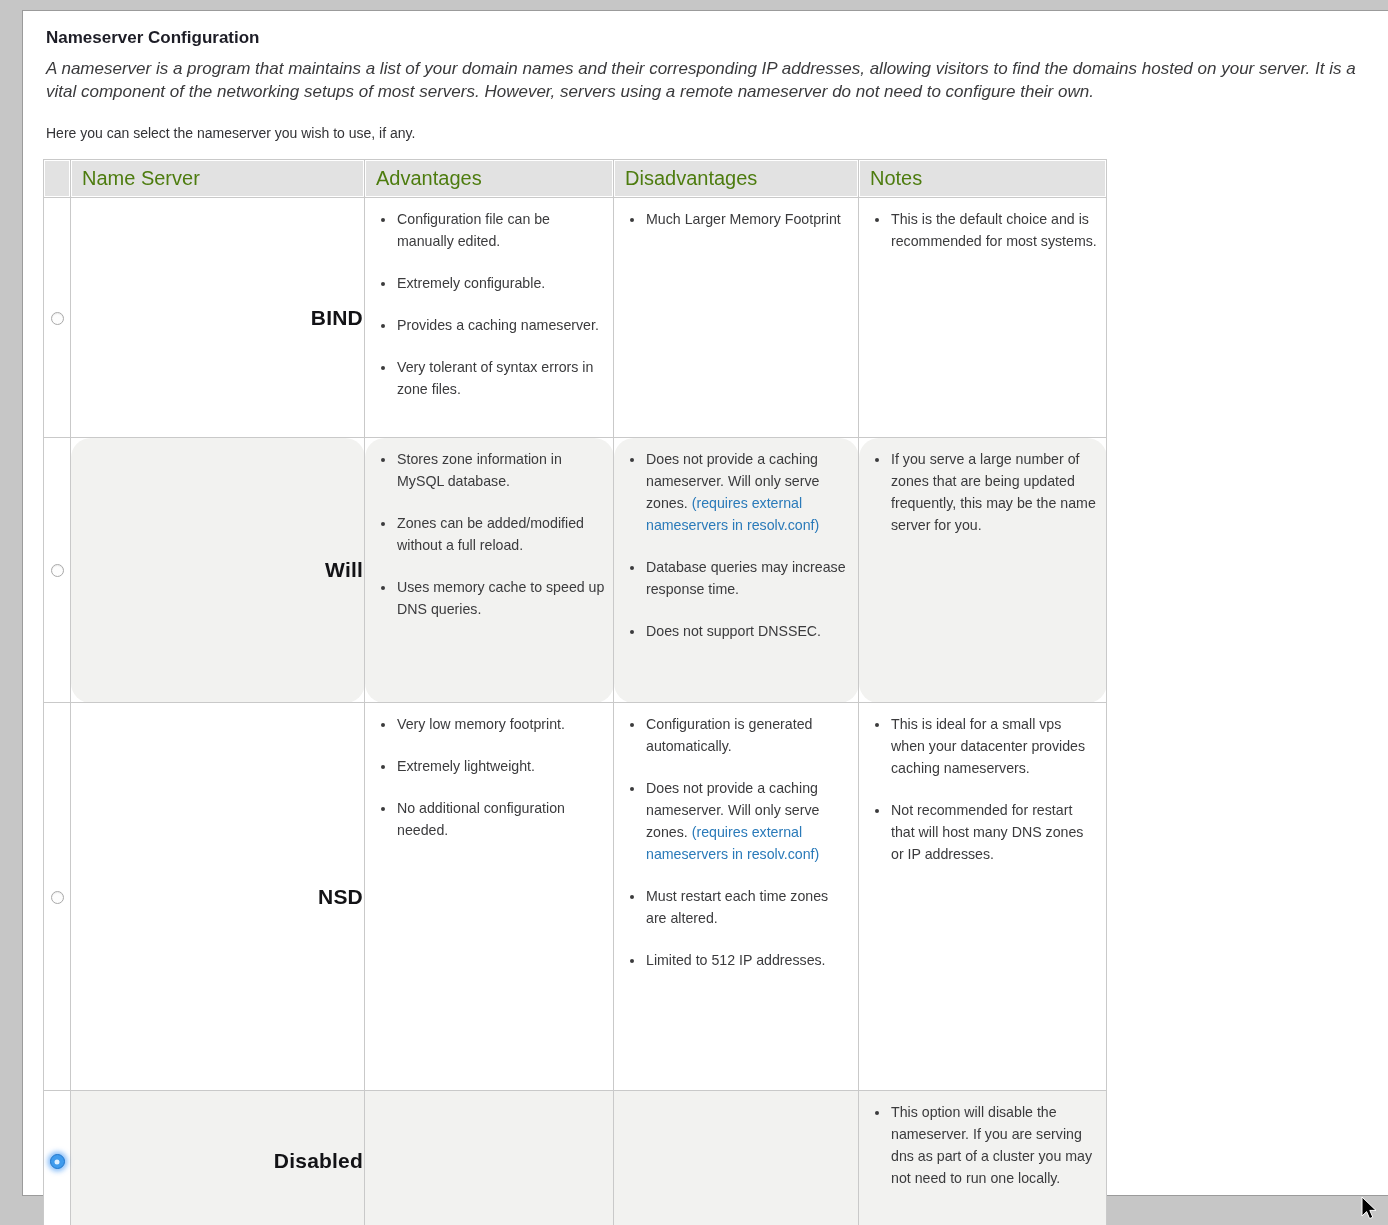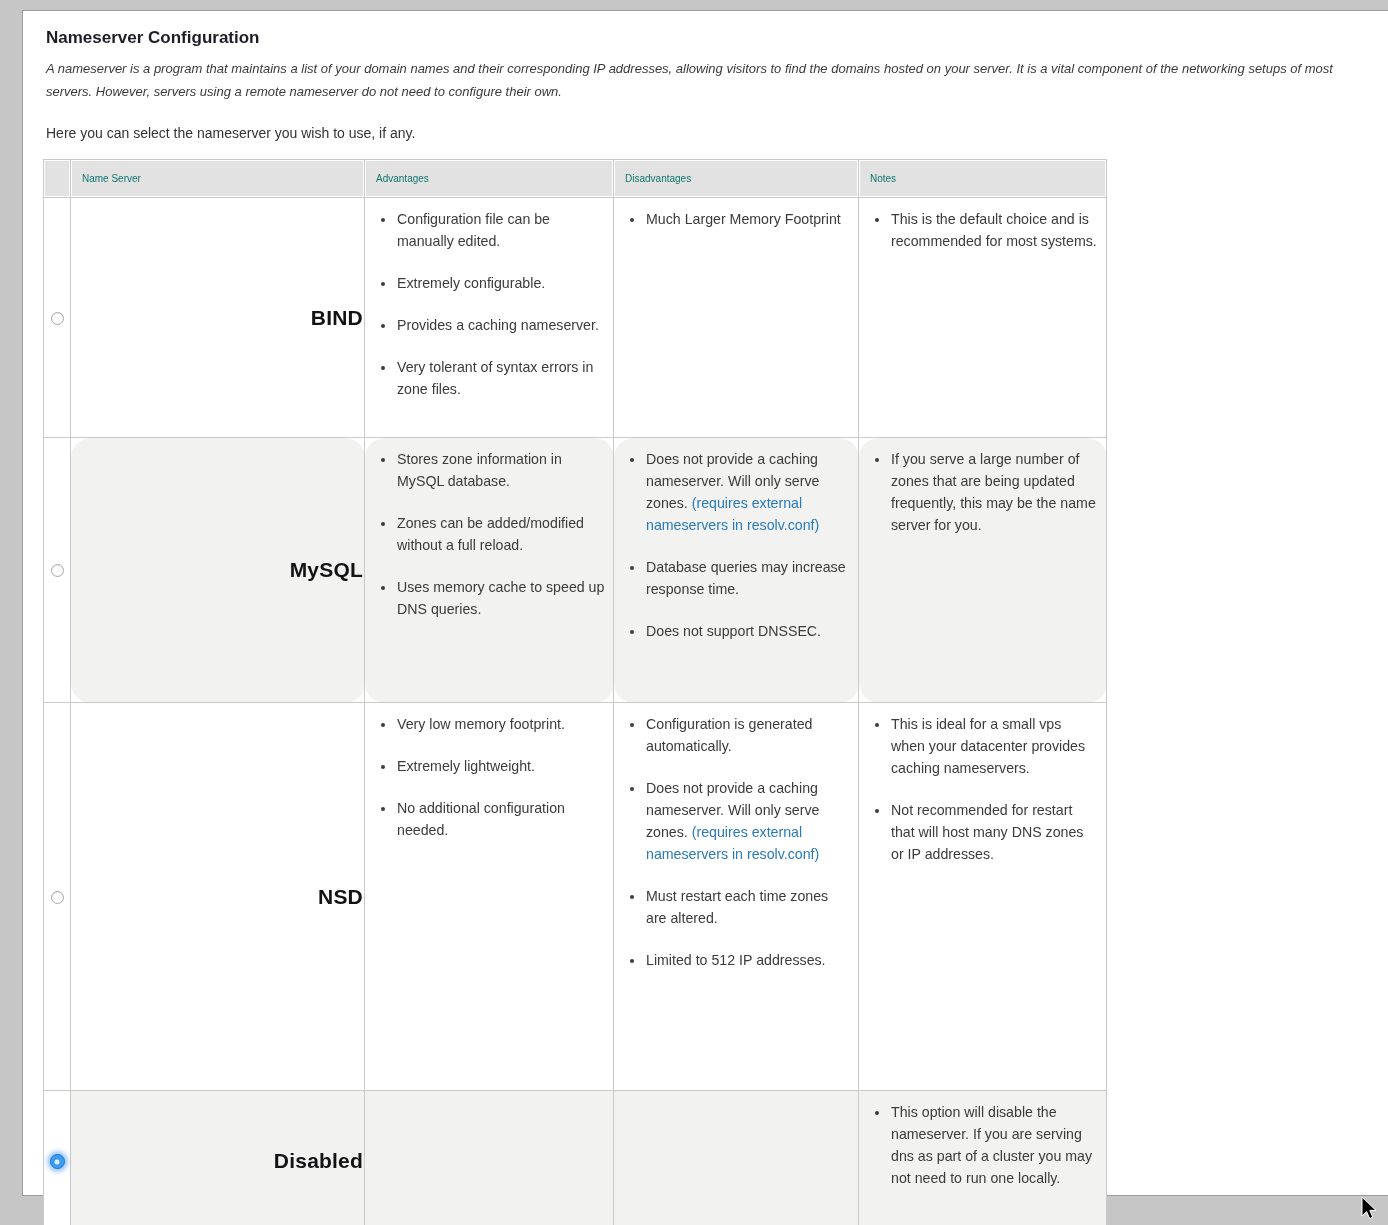--- a/index.html
+++ b/index.html
@@ -21,32 +21,32 @@
   .panel{
     position:absolute;left:22px;top:10px;width:1367px;height:1186px;
     background:#ffffff;border:1px solid #9b9b9b;
     padding:14px 30px 0 20px;
   }
   .page-title{
     margin:3px 0 0 3px;font-size:17px;line-height:20px;font-weight:bold;color:#1d1d26;
   }
   .intro{
     margin:9px 0 0 3px;max-width:1320px;
-    font-size:13px;line-height:23px;font-style:italic;color:#3a3a3c;
+    font-size:17px;line-height:23px;font-style:italic;color:#3a3a3c;
   }
   .prompt{
     margin:21px 0 0 3px;font-size:14px;line-height:18px;color:#333336;
   }
   table.ns-table{
     margin-top:17px;border-collapse:collapse;table-layout:fixed;width:1063px;
   }
   .ns-table th,.ns-table td{border:1px solid var(--border);}
   .ns-table th{
     height:38px;background:var(--header-bg);
-    font-weight:normal;font-size:10px;color:#0f766e;text-align:left;
+    font-weight:normal;font-size:20px;color:#4d7c0f;text-align:left;
     padding:0 0 0 11px;box-shadow:inset 0 0 0 1px #ffffff;
   }
   .ns-table th.radio-h{padding:0;}
   td.radio-cell{
     text-align:center;vertical-align:middle;background:#ffffff;
   }
   td.name-cell{
     text-align:right;vertical-align:middle;
     font-weight:bold;font-size:21px;color:#131316;letter-spacing:.2px;
   }
@@ -124,21 +124,21 @@
             </ul>
           </td>
           <td class="list-cell">
             <ul>
               <li>This is the default choice and is recommended for most systems.</li>
             </ul>
           </td>
         </tr>
         <tr class="r1 alt">
           <td class="radio-cell"><span class="radio"></span></td>
-          <td class="name-cell">MySQL</td>
+          <td class="name-cell">Will</td>
           <td class="list-cell">
             <ul>
               <li>Stores zone information in MySQL database.</li>
               <li>Zones can be added/modified without a full reload.</li>
               <li>Uses memory cache to speed up DNS queries.</li>
             </ul>
           </td>
           <td class="list-cell">
             <ul>
               <li>Does not provide a caching nameserver. Will only serve zones. <a class="link" href="#">(requires external nameservers in resolv.conf)</a></li>

